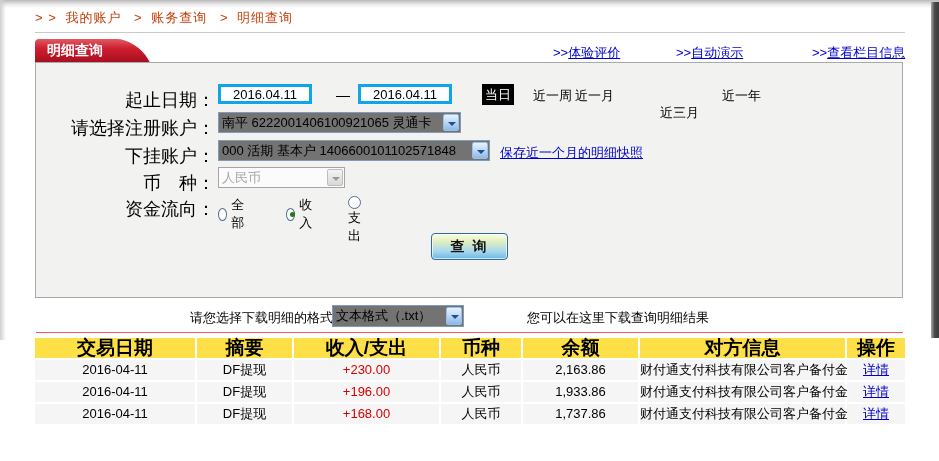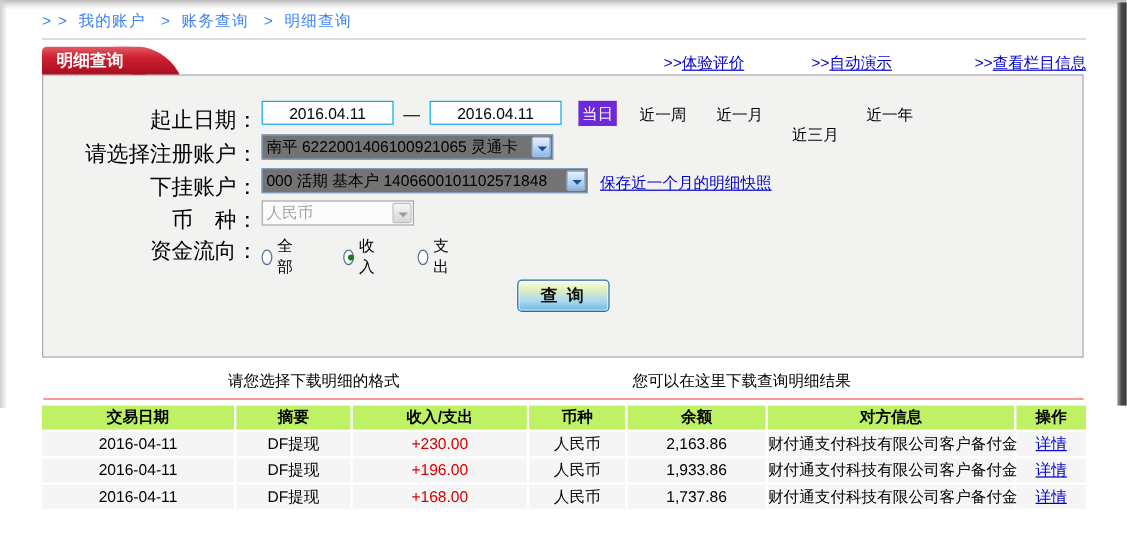--- a/index.html
+++ b/index.html
@@ -12,21 +12,21 @@
 
   
   .edge-top { position:absolute; left:0; top:0; width:939px; height:8px;
     background:linear-gradient(180deg,#b9b9b9 0%, #e9e9e9 55%, #ffffff 100%); }
   .edge-left { position:absolute; left:0; top:0; width:6px; height:340px;
     background:linear-gradient(90deg,#cfcfcf 0%, rgba(255,255,255,0) 100%); }
   .edge-right { position:absolute; right:0; top:2px; width:8px; height:336px;
     background:linear-gradient(90deg,#a8a8a8 0%, #4a4a4a 45%, #3a3a3a 100%); }
 
   
-  .breadcrumb { position:absolute; left:35px; top:9px; color:#3b82f6; font-size:13px; letter-spacing:1px; }
+  .breadcrumb { position:absolute; left:35px; top:9px; color:#c2410c; font-size:13px; letter-spacing:1px; }
   .breadcrumb span { margin-right:4px; }
   .crumb-sep { margin:0 4px; }
   .breadcrumb-line { position:absolute; left:35px; top:32px; width:870px; height:1px; background:#c9c9c9; }
 
   
   .tab { position:absolute; left:35px; top:39px; height:23px; width:86px;
     background:linear-gradient(180deg,#e15a64 0%, #cf1f30 40%, #a80f20 100%);
     border-radius:4px 14px 0 0; color:#fff; font-weight:bold; font-size:14px;
     line-height:23px; padding-left:12px; z-index:2; }
   .tab::after { content:""; position:absolute; right:-22px; top:0; width:40px; height:23px;
@@ -37,25 +37,25 @@
   .top-links { position:absolute; top:44px; left:0; width:939px; height:18px;text-decoration:underline; }
   .top-link { position:absolute; color:#0000cc; font-size:13px; text-decoration:none; cursor:pointer; }
   .top-link .lbl { text-decoration:underline; }
   .top-link:nth-child(1){ left:553px; } .top-link:nth-child(2){ left:676px; } .top-link:nth-child(3){ left:812px; }
 
   
   .panel { position:absolute; left:35px; top:62px; width:868px; height:236px;
     background:#f2f2f1; border:1px solid #a9a9a9; }
 
   .form-label { position:absolute; left:35px; width:180px; text-align:right; font-size:18px; color:#000; }
-  .txt-input { position:absolute; width:110px; height:20px; border:1px solid #0ea5e9; background:#fff;
+  .txt-input { position:absolute; width:94px; height:20px; border:3px solid #0ea5e9; background:#fff;
     text-align:center; font-size:13px; font-family:"Liberation Sans", sans-serif; padding:0; }
   .dash { position:absolute; font-size:14px; }
 
-  .badge-today { position:absolute; left:482px; top:84px; width:32px; height:21px; background:#6d28d9;
+  .badge-today { position:absolute; left:482px; top:84px; width:32px; height:21px; background:#000000;
     color:#fff; font-size:13px; text-align:center; line-height:21px; cursor:pointer; }
   .quick-link { position:absolute; top:87px; font-size:13px; color:#000; cursor:pointer; }
 
   
   .sel { position:absolute; height:21px; border:1px solid #7f9db9; background:#737373; cursor:pointer; }
   .sel .sel-text { position:absolute; left:3px; right:20px; top:0; bottom:0; line-height:19px;
     font-size:13px; white-space:nowrap; overflow:hidden; }
   .sel .sel-arrow { position:absolute; right:1px; top:1px; bottom:1px; width:16px;
     background:linear-gradient(180deg,#e7f1fd 0%, #bcd8f6 50%, #8cb8e8 100%);
     border:1px solid #9ebfe0; border-radius:2px; }
@@ -65,21 +65,21 @@
   .sel.disabled .sel-text { color:#a6a6a6; }
   .sel.disabled .sel-arrow { background:linear-gradient(180deg,#f4f4f4,#d8d8d8); border-color:#bdbdbd; }
   .sel.disabled .sel-arrow::after { border-top-color:#9a9a9a; }
 
   .snapshot-link { position:absolute; left:500px; top:144px; color:#0000cc; font-size:13px;
     text-decoration:underline; cursor:pointer; }
 
   
   .radio-row { position:absolute; top:196px; left:218px; height:16px; }
   .radio-opt { position:absolute; display:flex; align-items:center; cursor:pointer; }
-  .radio-opt:nth-child(1){ left:0; } .radio-opt:nth-child(2){ left:68px; } .radio-opt:nth-child(3){ left:130px; }
+  .radio-opt:nth-child(1){ left:0; } .radio-opt:nth-child(2){ left:68px; } .radio-opt:nth-child(3){ left:130px;flex-direction:column; }
   .radio-circle { width:13px; height:13px; border-radius:50%; border:1px solid #56708c;
     background:radial-gradient(circle at 35% 30%, #ffffff 55%, #dfe6ee 100%); position:relative; margin-right:4px; }
   .radio-circle.checked::after { content:""; position:absolute; left:3px; top:3px; width:5px; height:5px;
     border-radius:50%; background:#1f7a1f; }
   .radio-opt .olabel { font-size:13px; }
 
   
   .query-btn { position:absolute; left:431px; top:233px; width:77px; height:27px;
     border:1px solid #2d6da3; border-radius:4px;
     background:linear-gradient(180deg,#fbfde9 0%, #e3f0bc 28%, #a8d8ef 68%, #6eb7e2 100%);
@@ -94,21 +94,21 @@
   .dl-btn { position:absolute; left:716px; top:304px; width:62px; height:17px;
     border:1px solid #707070; background:linear-gradient(180deg,#ffffff 0%, #ececec 50%, #d7d7d7 100%);
     font-size:13px; text-align:center; line-height:21px; cursor:pointer;margin-top:35px; }
 
   .red-line { position:absolute; left:36px; top:332px; width:867px; height:1px; background:#ff5252; }
 
   
   .table { position:absolute; left:35px; top:338px; width:870px; display:grid;
     grid-template-columns:160px 95px 145px 80px 115px 205px 58px; column-gap:2px; row-gap:2px;
     background:#fff; }
-  .th { background:#bef264; height:20px; line-height:20px; text-align:center; font-weight:bold; font-size:13px; }
+  .th { background:#fde047; height:20px; line-height:20px; text-align:center; font-weight:bold; font-size:19px; }
   .td { background:#f5f5f5; height:20px; line-height:20px; text-align:center; font-size:13px; white-space:nowrap; }
   .td.amount { color:#d60000; }
   .td .detail-link { color:#0000cc; text-decoration:underline; cursor:pointer; }
 </style>
 </head>
 <body>
 
 <div class="page">
 
   <div class="edge-top"></div>
@@ -134,21 +134,21 @@
   </div>
 
   <div class="panel"></div>
 
   <div class="form-label" style="top:88px;">起止日期：</div>
   <input class="txt-input" style="left: 218px; top: 84px;" value="2016.04.11">
   <div class="dash" style="left:336px; top:87px;">—</div>
   <input class="txt-input" style="left: 358px; top: 84px;" value="2016.04.11">
   <div class="badge-today">当日</div>
   <span class="quick-link" style="left:533px;">近一周</span>
-  <span class="quick-link" style="left:597px;text-align:center;">近一月</span>
+  <span class="quick-link" style="left:575px;text-align:center;">近一月</span>
   <span class="quick-link" style="left:660px;margin-top:17px;">近三月</span>
   <span class="quick-link" style="left:722px;">近一年</span>
 
   <div class="form-label" style="top:116px;">请选择注册账户：</div>
   <div class="sel" style="left:218px; top:112px; width:243px;">
     <span class="sel-text">南平 6222001406100921065 灵通卡</span>
     <span class="sel-arrow"></span>
   </div>
 
   <div class="form-label" style="top:144px;">下挂账户：</div>
@@ -176,20 +176,24 @@
     </label>
     <label class="radio-opt">
       <span class="radio-circle"></span>
       <span class="olabel">支出</span>
     </label>
   </div>
 
   <div class="query-btn">查 询</div>
 
   <div class="dl-label">请您选择下载明细的格式</div>
+  <div class="sel dl-select">
+    <span class="sel-text">文本格式（.txt）</span>
+    <span class="sel-arrow"></span>
+  </div>
   <div class="dl-hint">您可以在这里下载查询明细结果</div>
   <div class="dl-btn">下载</div>
 
   <div class="red-line"></div>
 
   <div class="table">
     <div class="th">交易日期</div>
     <div class="th">摘要</div>
     <div class="th">收入/支出</div>
     <div class="th">币种</div>

